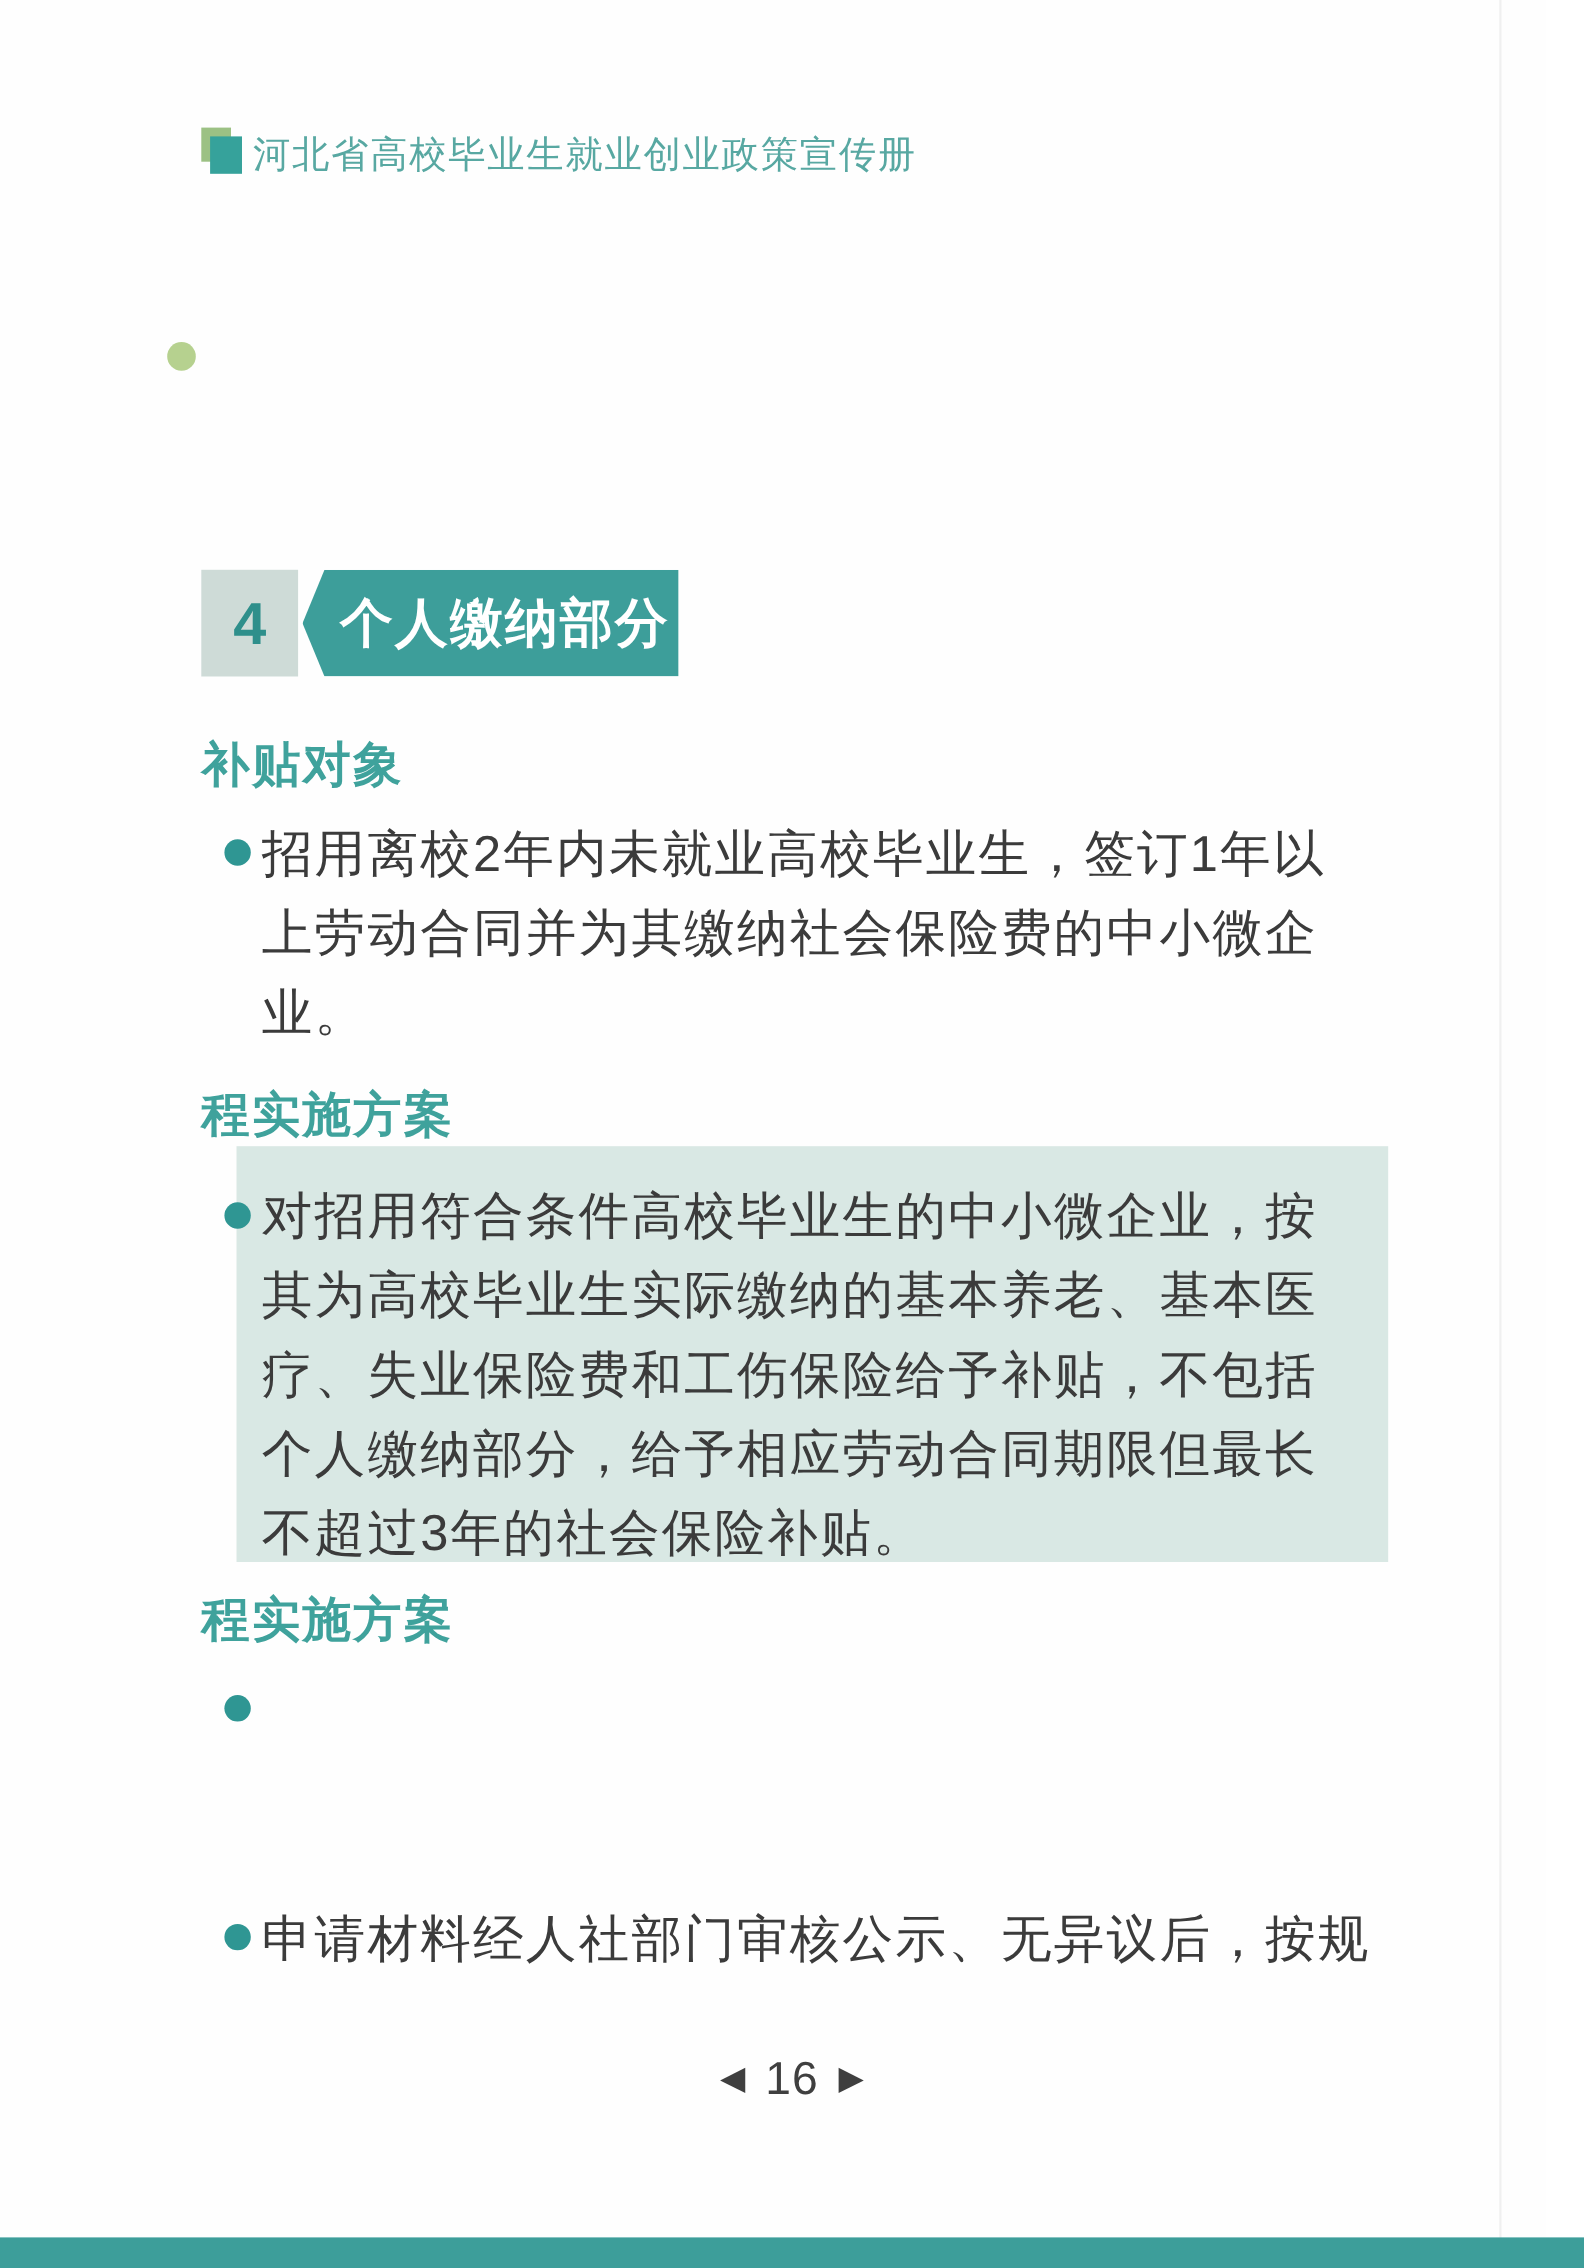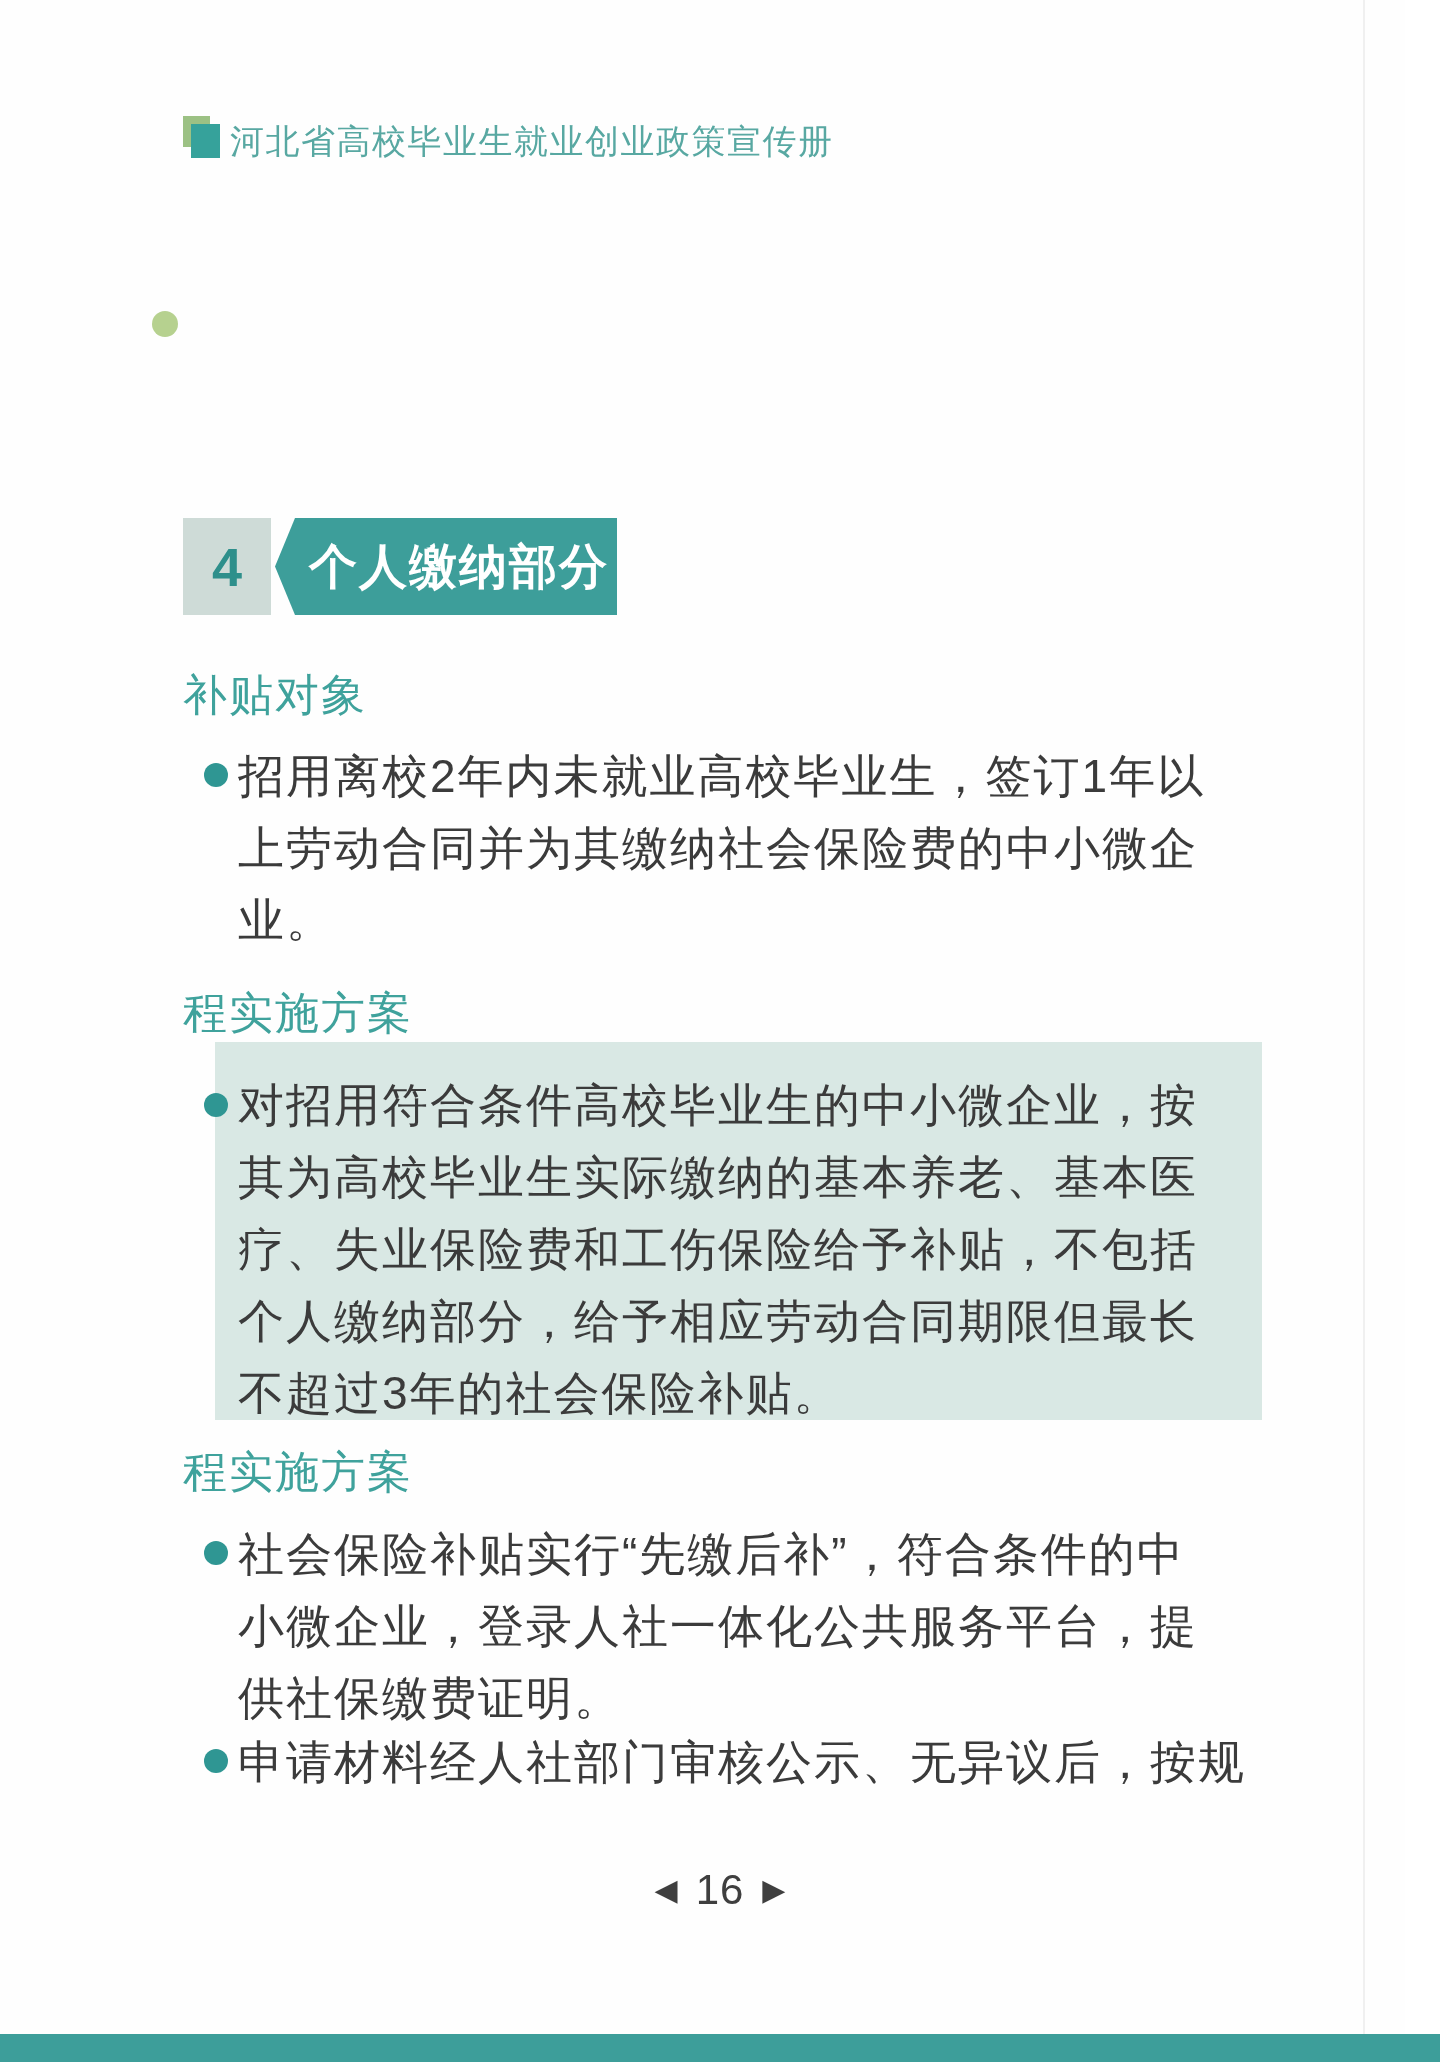--- a/index.html
+++ b/index.html
@@ -44,21 +44,21 @@
     clip-path: polygon(20px 0, 100% 0, 100% 100%, 20px 100%, 0 50%);
     display: flex; align-items: center;
   }
   .banner-label {
     padding-left: 34px; font-size: 48px; font-weight: bold; color: #ffffff; letter-spacing: 2px;
   }
 
   
   .sec-heading {
     position: absolute; left: 183px;
-    font-size: 44px; font-weight: normal; color: #3fa29c; letter-spacing: 2px;
+    font-size: 44px; font-weight: bold; color: #3fa29c; letter-spacing: 2px;
   }
   #heading-target  { top: 666px; }
   #heading-standard{ top: 984px; }
   #heading-process { top: 1443px; }
 
   
   .item-bullet {
     position: absolute; left: 204px; width: 24px; height: 24px; border-radius: 50%;
     background: #2f9693; z-index: 2;
   }
@@ -122,23 +122,20 @@
   <div class="highlight-bg"></div>
   <div class="item-bullet" id="bullet-2"></div>
   <div class="item-text" id="text-2">对招用符合条件高校毕业生的中小微企业，按
 其为高校毕业生实际缴纳的基本养老、基本医
 疗、失业保险费和工伤保险给予补贴，不包括
 个人缴纳部分，给予相应劳动合同期限但最长
 不超过3年的社会保险补贴。</div>
 
   <div class="sec-heading" id="heading-process">程实施方案</div>
   <div class="item-bullet" id="bullet-3"></div>
-  <div class="item-text" id="text-3">社会保险补贴实行“先缴后补”，符合条件的中
-小微企业，登录人社一体化公共服务平台，提
-供社保缴费证明。</div>
   <div class="item-bullet" id="bullet-4"></div>
   <div class="item-text" id="text-4">申请材料经人社部门审核公示、无异议后，按规</div>
 
   <div class="footer">
     <span class="pager-arrow">◀</span>
     <span class="pager-number">16</span>
     <span class="pager-arrow">▶</span>
   </div>
 
   <div class="bottom-bar"></div>

